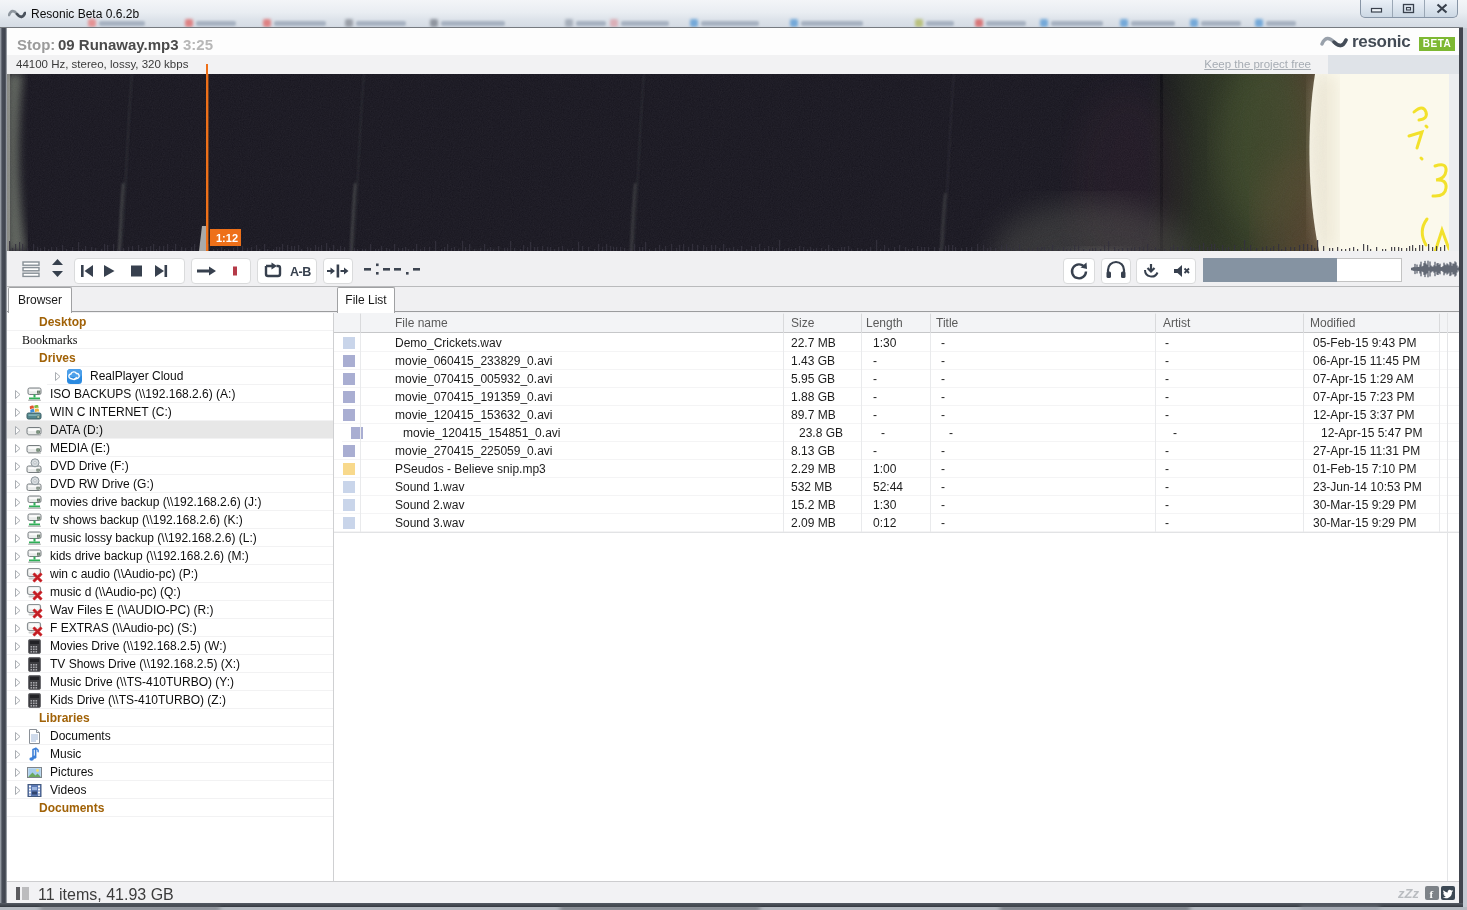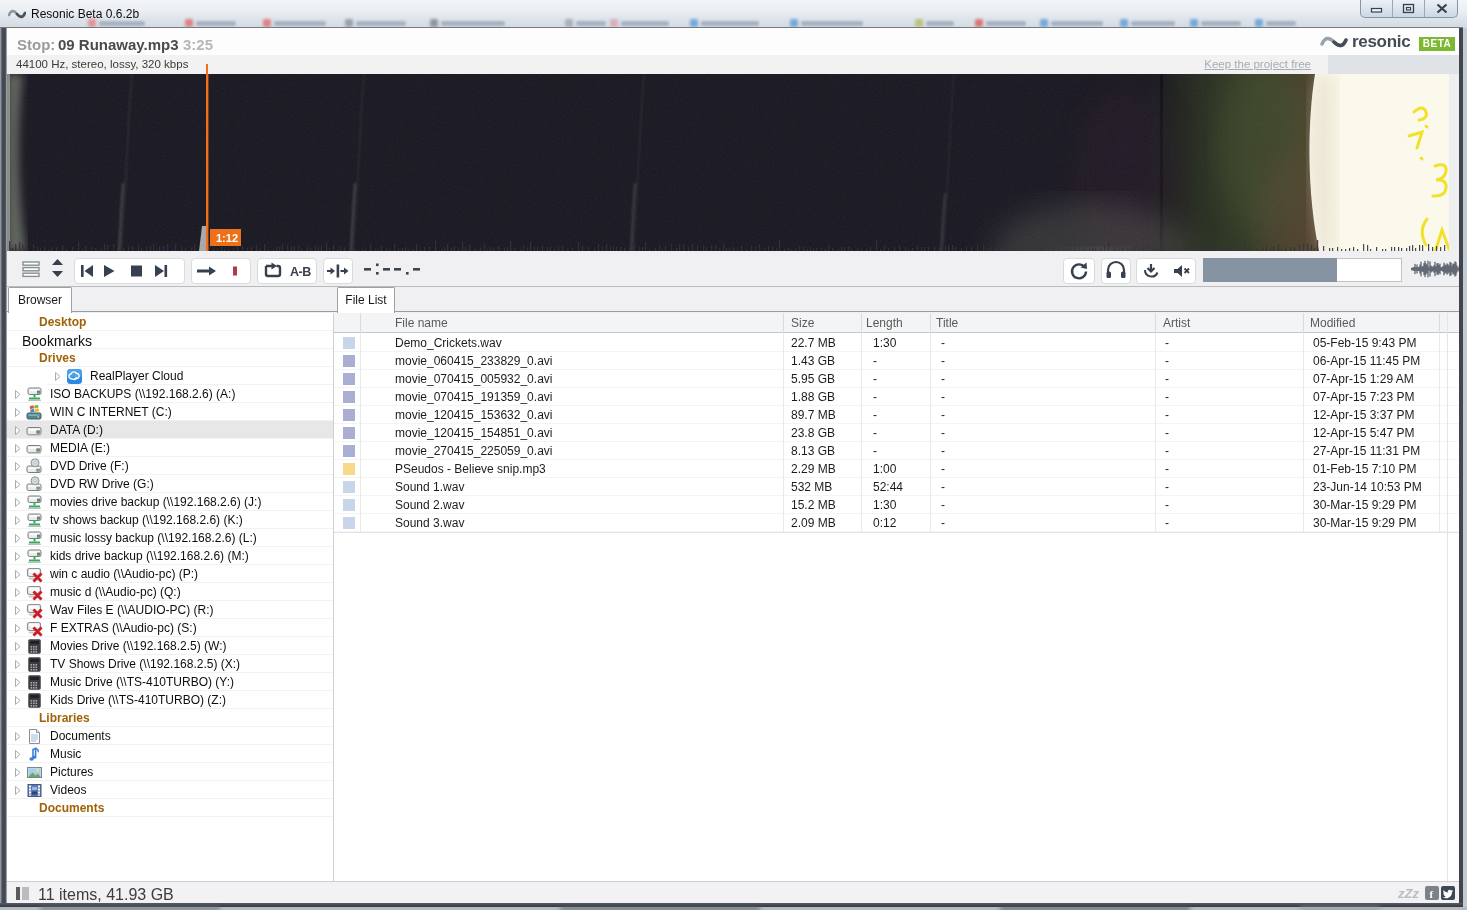--- a/index.html
+++ b/index.html
@@ -40,21 +40,21 @@
 .tab { position:absolute; top:0; height:26px; background:#fff; border:1px solid #a0a1a3; border-bottom:none;
   border-radius:2px 2px 0 0; font-size:12px; color:#191919; text-align:center; line-height:25px; }
 
 #tree { position:absolute; left:7px; top:313px; width:326px; height:568px; background:#fff; }
 #vsplit { position:absolute; left:333px; top:313px; width:1px; height:568px; background:#cfd0d2; }
 #list { position:absolute; left:334px; top:313px; width:1125px; height:568px; background:#fff; }
 #lhead { position:absolute; left:334px; top:313px; width:1125px; height:20px; background:#f3f4f6; border-bottom:1px solid #c6c7c9; }
 .hc { position:absolute; top:3px; font-size:12px; color:#5a5a5a; }
 .trow { position:absolute; left:0; width:326px; height:18px; border-bottom:1px solid #f2f2f3; }
 .thdr { position:absolute; left:32px; top:2px; font-size:12px; font-weight:bold; color:#a16207; }
-.tplain { position:absolute; left:15px; top:2px; font-size:14px; color:#0e0e0e; }
+.tplain { position:absolute; left:15px; top:2px; font-size:12px; color:#0e0e0e;font-family:Liberation Serif, serif; }
 .titem { position:absolute; left:43px; top:2px; font-size:12px; color:#0e0e0e; }
 .arr { position:absolute; left:8px; top:5px; }
 .ticn { position:absolute; left:19px; top:1px; }
 .frow { position:absolute; left:334px; width:1125px; height:18px; border-bottom:1px solid #f4f4f5; }
 .ficn { position:absolute; left:9px; top:3px; width:12px; height:12px; }
 .fc { position:absolute; top:2px; font-size:12px; color:#1c1c1c; white-space:pre; }
 .fc { transform:translateX(-334px); }
 
 #status { position:absolute; left:7px; top:881px; width:1452px; height:22px; background:#f2f2f4; border-top:1px solid #cdcdcf; }
 #stext { position:absolute; left:31px; top:4px; font-size:16px; color:#3c3c3c; }
@@ -1056,21 +1056,21 @@
 </div>
 <div class="frow" style="top:406px;">
 <span class="ficn" style="background:#a9aed2;"></span>
 <span class="fc" style="left:395px;">movie_120415_153632_0.avi</span>
 <span class="fc" style="left:791px;">89.7 MB</span>
 <span class="fc" style="left:873px;">-</span>
 <span class="fc" style="left:941px;">-</span>
 <span class="fc" style="left:1165px;">-</span>
 <span class="fc" style="left:1313px;">12-Apr-15 3:37 PM</span>
 </div>
-<div class="frow" style="top:424px;">
+<div class="frow" style="top:424px;margin-left:8px;">
 <span class="ficn" style="background:#a9aed2;"></span>
 <span class="fc" style="left:395px;">movie_120415_154851_0.avi</span>
 <span class="fc" style="left:791px;">23.8 GB</span>
 <span class="fc" style="left:873px;">-</span>
 <span class="fc" style="left:941px;">-</span>
 <span class="fc" style="left:1165px;">-</span>
 <span class="fc" style="left:1313px;">12-Apr-15 5:47 PM</span>
 </div>
 <div class="frow" style="top:442px;">
 <span class="ficn" style="background:#a9aed2;"></span>

